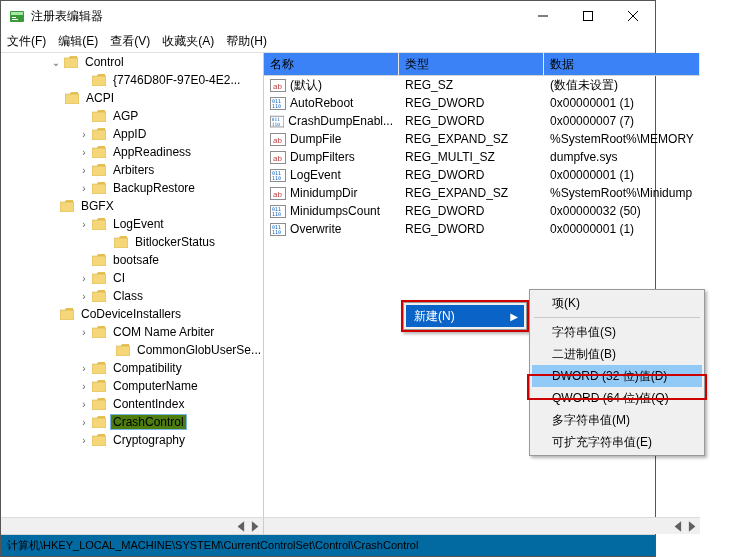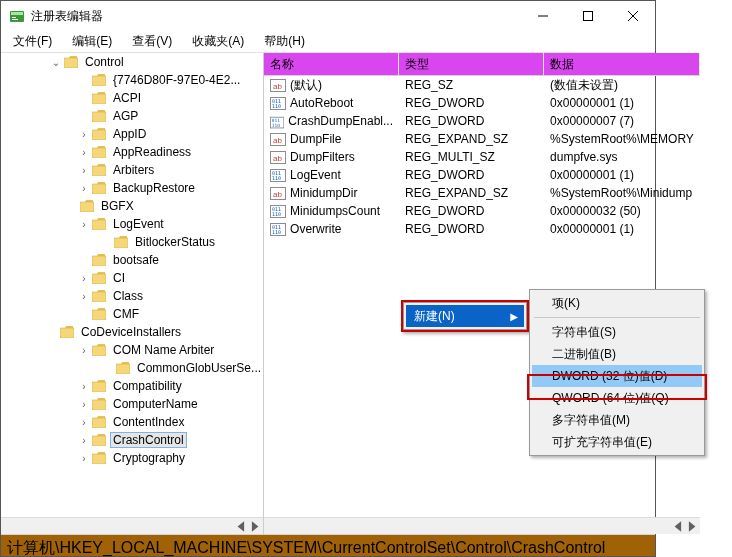--- a/index.html
+++ b/index.html
@@ -4,42 +4,42 @@
 <style>
   * { box-sizing: border-box; }
   html, body { margin: 0; padding: 0; font-family: "Microsoft YaHei", "Segoe UI", sans-serif; font-size: 12px; color: #000; background: #fff; }
   .window { width: 656px; height: 557px; border: 1px solid #555; display: flex; flex-direction: column; background: #fff; position: relative; }
   .titlebar { height: 30px; display: flex; align-items: center; padding-left: 8px; background: #fff; color: #000; }
   .title-icon { width: 16px; height: 16px; margin-right: 6px; }
   .title-text { flex: 1; font-size: 12px; }
   .winbtns { display: flex; height: 100%; }
   .winbtn { width: 45px; display: flex; align-items: center; justify-content: center; }
   .winbtn svg { width: 10px; height: 10px; }
-  .menubar { height: 22px; display: flex; align-items: center; padding-left: 6px; gap: 8px; border-bottom: 1px solid #e1e1e1; }
+  .menubar { height: 22px; display: flex; align-items: center; padding-left: 0; gap: 0; border-bottom: 1px solid #e1e1e1; }
   .menu-item { padding: 2px 6px; }
   .client { flex: 1; display: flex; min-height: 0; }
   .tree { width: 285px; border-right: 1px solid #ccc; display: flex; flex-direction: column; }
   .tree-body { flex: 1; overflow: hidden; }
   .node { white-space: nowrap; height: 18px; display: flex; align-items: center; }
   .twisty { width: 14px; text-align: center; color: #666; font-size: 10px; }
   .folder { display: inline-flex; width: 16px; height: 14px; align-items: center; justify-content: center; margin-right: 4px; }
   .folder svg { width: 14px; height: 12px; }
   .node-label { padding: 0 2px; }
-  .node.selected .node-label { background: #e5e5e5; outline: 1px solid #7ab5e8; }
+  .node.selected .node-label { background: #4d7c0f; outline: 1px solid #7ab5e8; }
   .list { flex: 1; display: flex; flex-direction: column; position: relative; }
-  .list-header { display: flex; border-bottom: 1px solid #d4d4d4; height: 23px; background: #d946ef; }
+  .list-header { display: flex; border-bottom: 1px solid #d4d4d4; height: 23px; background: #3b82f6; }
   .col { padding: 3px 6px; border-right: 1px solid #eaeaea; }
   .list-body { flex: 1; overflow: hidden; }
   .row { display: flex; height: 18px; align-items: center; }
   .cell { padding: 0 6px; white-space: nowrap; overflow: hidden; }
-  .value-icon { display: inline-flex; width: 16px; height: 16px; margin-right: 4px; align-items: flex-end; justify-content: center; }
+  .value-icon { display: inline-flex; width: 16px; height: 16px; margin-right: 4px; align-items: center; justify-content: center; }
   .col-name { width: 135px; display: flex; align-items: center; }
   .col-type { width: 145px; }
   .col-data { flex: 1; }
-  .statusbar { height: 22px; border-top: 1px solid #d4d4d4; padding: 3px 6px; font-size: 16px; background: #a16207; }
+  .statusbar { height: 22px; border-top: 1px solid #d4d4d4; padding: 3px 6px; font-size: 11px; background: #0369a1; }
   .sbar-h { height: 17px; background: #f0f0f0; border-top: 1px solid #dcdcdc; display: flex; align-items: center; justify-content: flex-end; padding-right: 2px; }
   .sbar-h svg, .sbar-v svg { width: 13px; height: 13px; }
 
   
   .ctx-submenu { position: absolute; left: 400px; top: 299px; width: 128px; background: #f0f0f0; border: 2px solid #c00; box-shadow: 2px 2px 3px rgba(0,0,0,0.3); }
   .ctx-submenu .inner { border: 1px solid #999; padding: 2px; }
   .sm-item { height: 22px; display: flex; align-items: center; padding: 0 14px 0 8px; position: relative; }
   .sm-item.hot { background: #0a64c8; color: #fff; }
   .sm-arrow { position: absolute; right: 6px; font-size: 10px; }
 
@@ -109,21 +109,21 @@
           <div class="node" style="padding-left: 76px;">
             <span class="twisty"></span>
             <span class="folder">
               <svg viewBox="0 0 14 12">
                 <path d="M0 2 L5 2 L6 0 L13 0 L13 2 L0 2 Z" fill="#e8c255"></path>
                 <rect x="0" y="2" width="14" height="10" fill="#f5d77a" stroke="#caa93e" stroke-width="0.5"></rect>
               </svg>
             </span>
             <span class="node-label">{7746D80F-97E0-4E2...</span>
           </div>
-          <div class="node" style="padding-left: 76px;">
+          <div class="node" style="padding-left: 49px;">
             <span class="twisty"></span>
             <span class="folder">
               <svg viewBox="0 0 14 12">
                 <path d="M0 2 L5 2 L6 0 L13 0 L13 2 L0 2 Z" fill="#e8c255"></path>
                 <rect x="0" y="2" width="14" height="10" fill="#f5d77a" stroke="#caa93e" stroke-width="0.5"></rect>
               </svg>
             </span>
             <span class="node-label">ACPI</span>
           </div>
           <div class="node" style="padding-left: 76px;">
@@ -169,21 +169,21 @@
           <div class="node" style="padding-left: 76px;">
             <span class="twisty">›</span>
             <span class="folder">
               <svg viewBox="0 0 14 12">
                 <path d="M0 2 L5 2 L6 0 L13 0 L13 2 L0 2 Z" fill="#e8c255"></path>
                 <rect x="0" y="2" width="14" height="10" fill="#f5d77a" stroke="#caa93e" stroke-width="0.5"></rect>
               </svg>
             </span>
             <span class="node-label">BackupRestore</span>
           </div>
-          <div class="node" style="padding-left: 64px;">
+          <div class="node" style="padding-left: 44px;">
             <span class="twisty"></span>
             <span class="folder">
               <svg viewBox="0 0 14 12">
                 <path d="M0 2 L5 2 L6 0 L13 0 L13 2 L0 2 Z" fill="#e8c255"></path>
                 <rect x="0" y="2" width="14" height="10" fill="#f5d77a" stroke="#caa93e" stroke-width="0.5"></rect>
               </svg>
             </span>
             <span class="node-label">BGFX</span>
           </div>
           <div class="node" style="padding-left: 76px;">
@@ -228,30 +228,20 @@
           </div>
           <div class="node" style="padding-left: 76px;">
             <span class="twisty">›</span>
             <span class="folder">
               <svg viewBox="0 0 14 12">
                 <path d="M0 2 L5 2 L6 0 L13 0 L13 2 L0 2 Z" fill="#e8c255"></path>
                 <rect x="0" y="2" width="14" height="10" fill="#f5d77a" stroke="#caa93e" stroke-width="0.5"></rect>
               </svg>
             </span>
             <span class="node-label">Class</span>
-          </div>
-          <div class="node" style="padding-left: 76px;">
-            <span class="twisty"></span>
-            <span class="folder">
-              <svg viewBox="0 0 14 12">
-                <path d="M0 2 L5 2 L6 0 L13 0 L13 2 L0 2 Z" fill="#e8c255"></path>
-                <rect x="0" y="2" width="14" height="10" fill="#f5d77a" stroke="#caa93e" stroke-width="0.5"></rect>
-              </svg>
-            </span>
-            <span class="node-label">CMF</span>
           </div>
           <div class="node" style="padding-left: 44px;">
             <span class="twisty"></span>
             <span class="folder">
               <svg viewBox="0 0 14 12">
                 <path d="M0 2 L5 2 L6 0 L13 0 L13 2 L0 2 Z" fill="#e8c255"></path>
                 <rect x="0" y="2" width="14" height="10" fill="#f5d77a" stroke="#caa93e" stroke-width="0.5"></rect>
               </svg>
             </span>
             <span class="node-label">CoDeviceInstallers</span>

